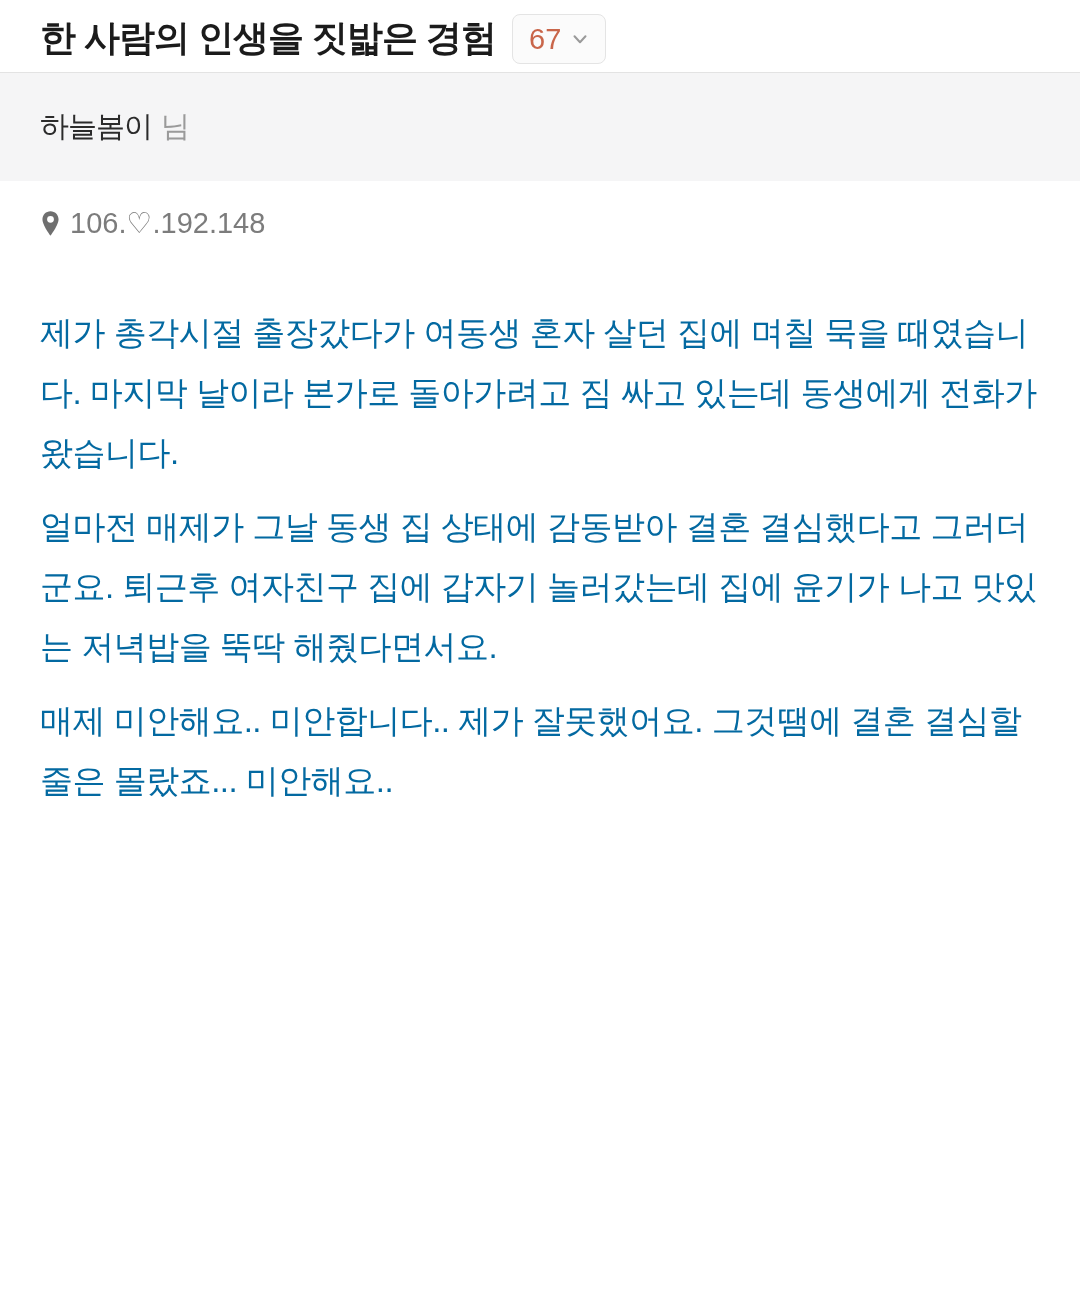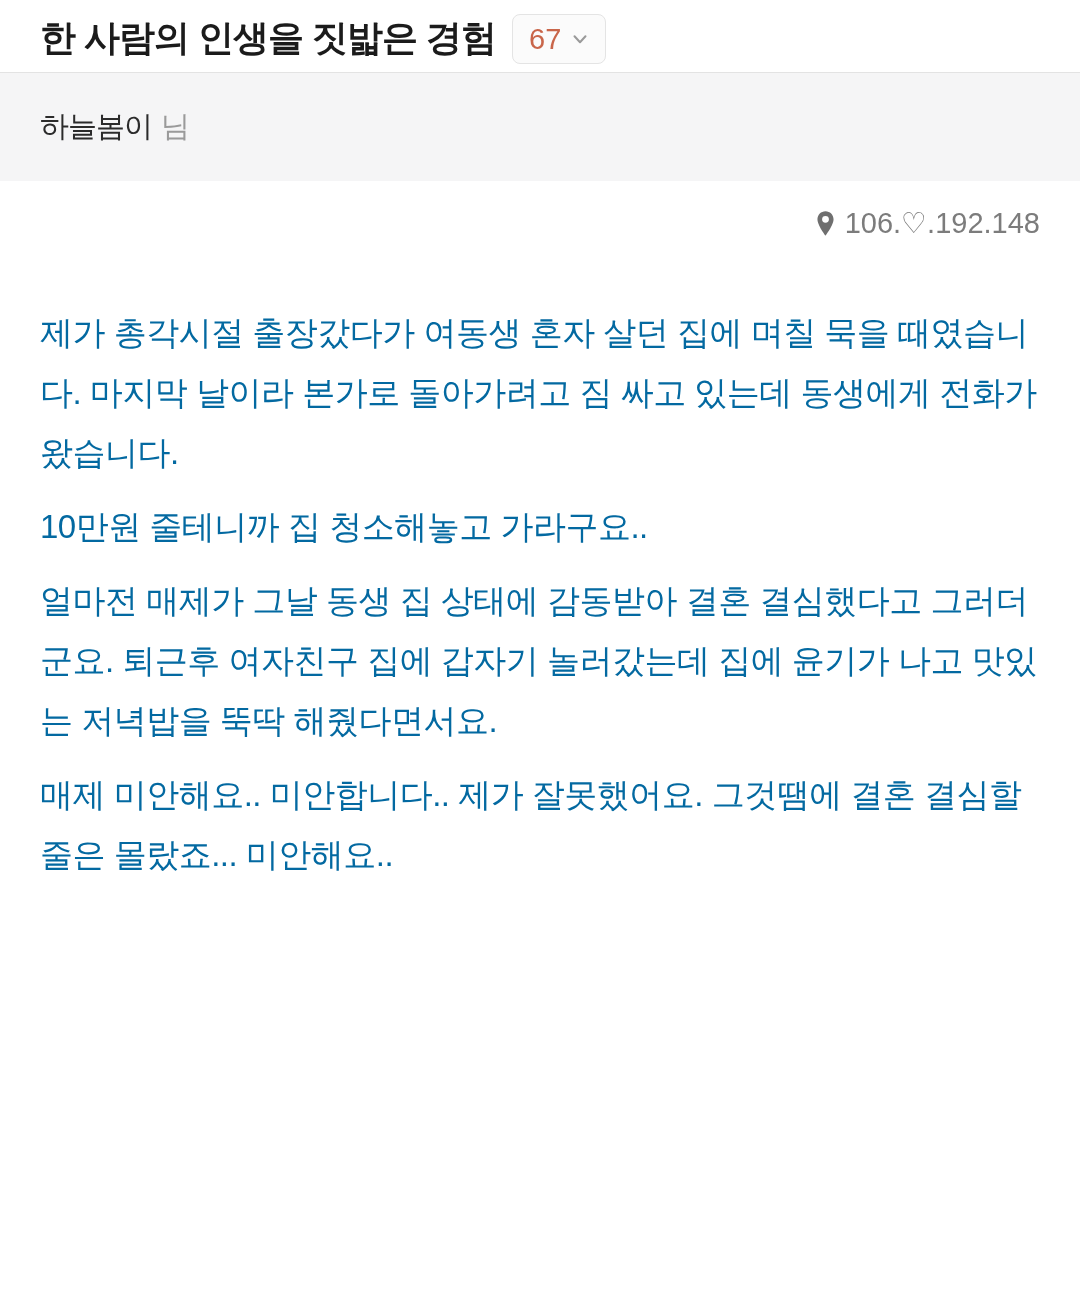--- a/index.html
+++ b/index.html
@@ -71,21 +71,21 @@
     letter-spacing: -1px;
   }
 
   
   .meta-row {
     margin-top: 20px;
     padding: 0 40px;
     height: 44px;
     display: flex;
     align-items: center;
-    justify-content: flex-end;
+    justify-content: space-between;
   }
   .meta-left, .meta-right { display: flex; align-items: center; }
   .meta-item { display: flex; align-items: center; }
   .meta-icon { display: flex; align-items: center; margin-right: 9px; }
   .meta-text {
     font-size: 29px;
     color: #7c7c7c;
     letter-spacing: 0;
     line-height: 1;
   }
@@ -142,18 +142,17 @@
           </svg>
         </span>
         <span class="meta-text">106.♡.192.148</span>
       </div>
     </div>
 
   </div>
 
   <div class="post-body">
     <p>제가 총각시절 출장갔다가 여동생 혼자 살던 집에 며칠 묵을 때였습니다. 마지막 날이라 본가로 돌아가려고 짐 싸고 있는데 동생에게 전화가 왔습니다.</p>
-    <p>10만원 줄테니까 집 청소해놓고 가라구요..</p>
     <p>얼마전 매제가 그날 동생 집 상태에 감동받아 결혼 결심했다고 그러더군요. 퇴근후 여자친구 집에 갑자기 놀러갔는데 집에 윤기가 나고 맛있는 저녁밥을 뚝딱 해줬다면서요.</p>
     <p>매제 미안해요.. 미안합니다..  제가 잘못했어요. 그것땜에 결혼 결심할 줄은 몰랐죠... 미안해요..</p>
   </div>
 
 </div>
 
 </body></html>

